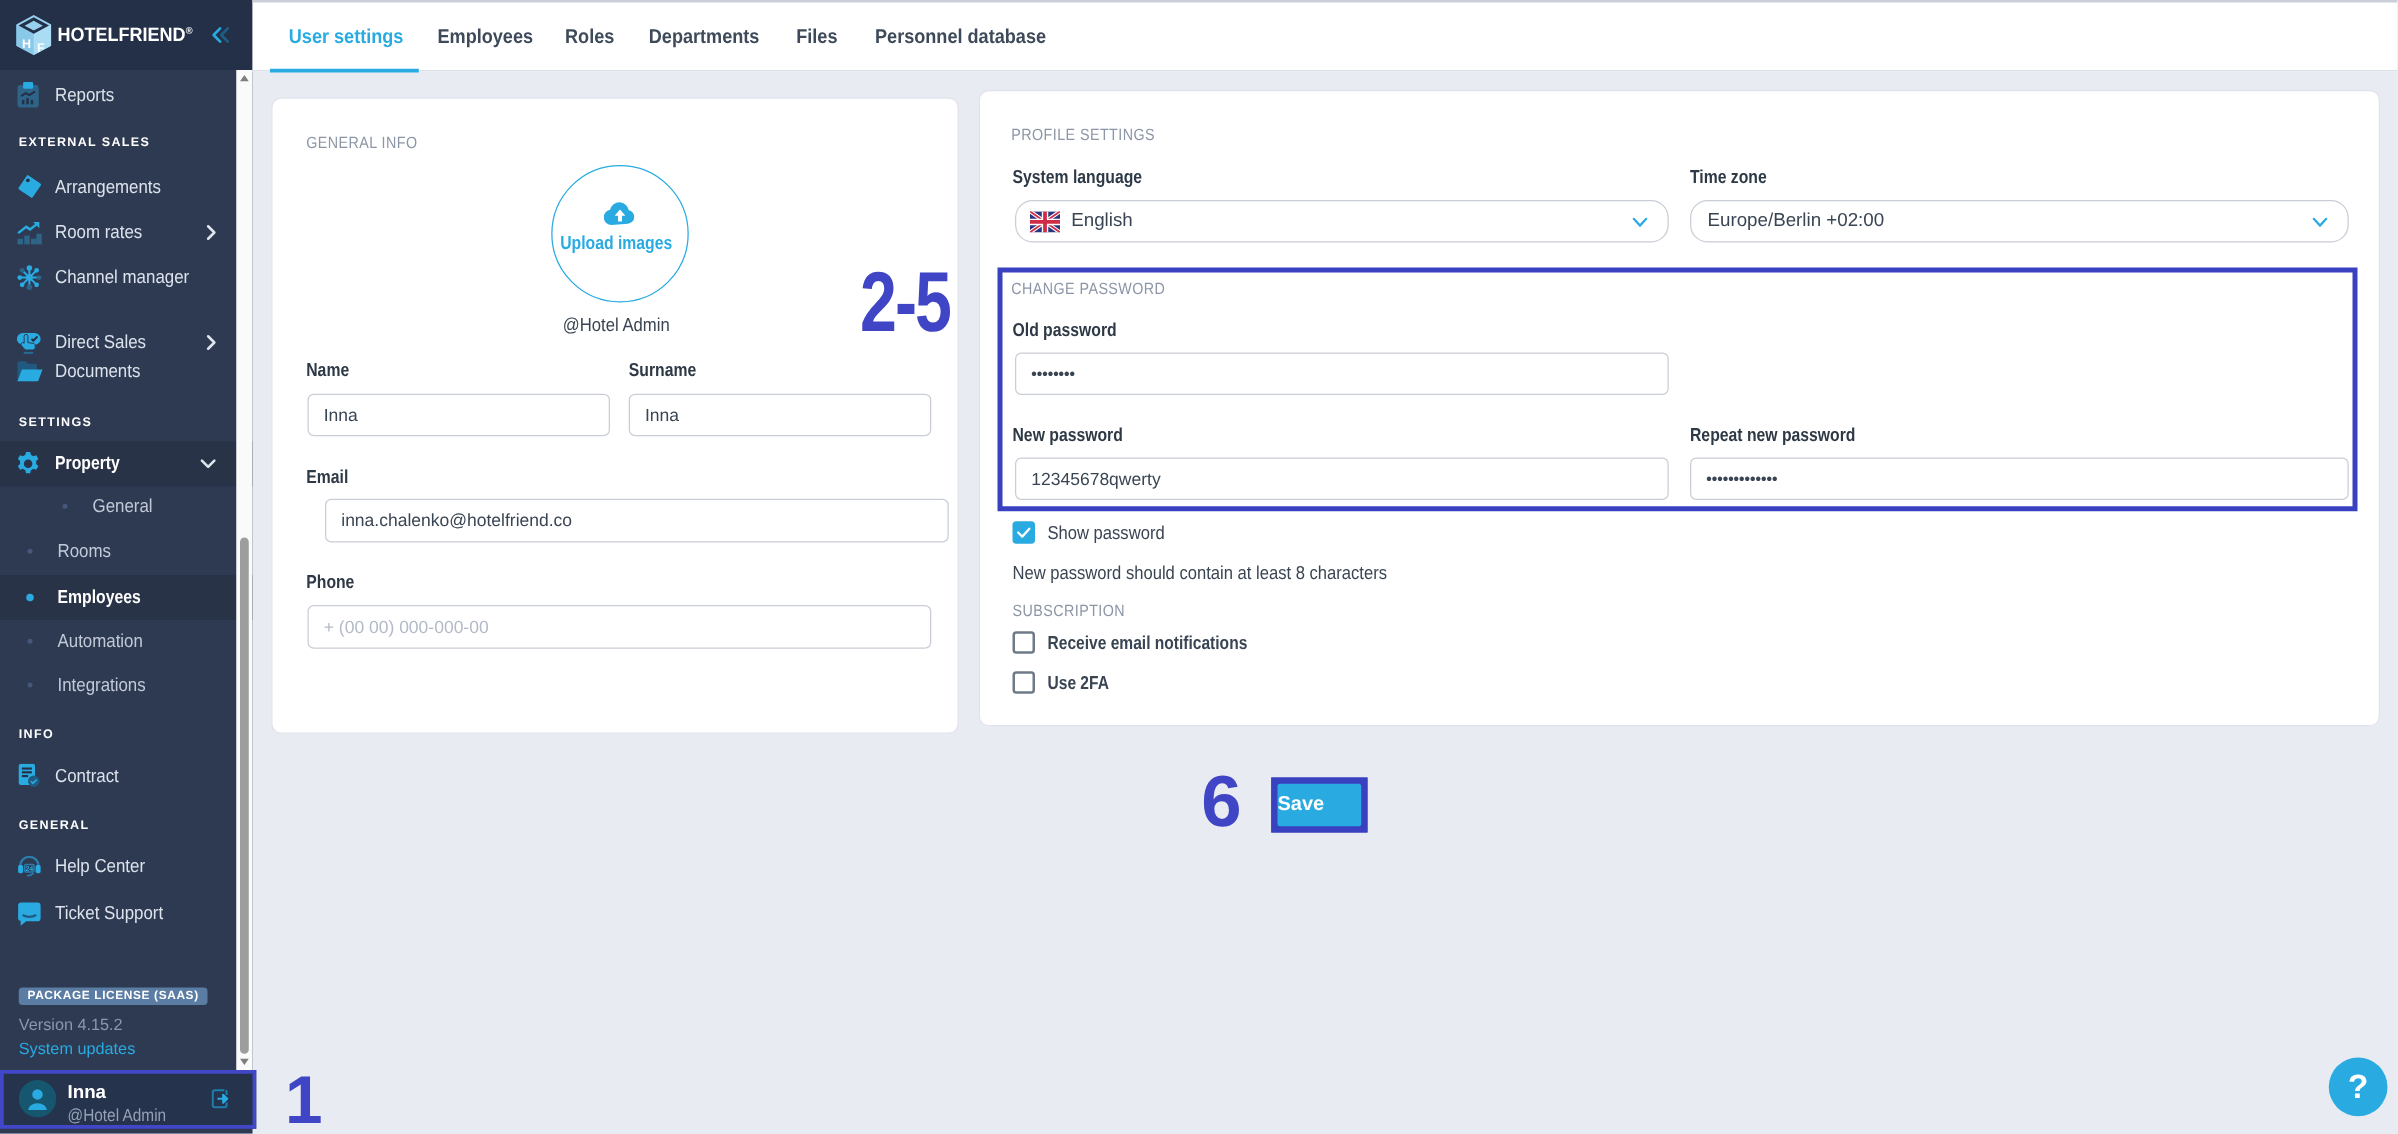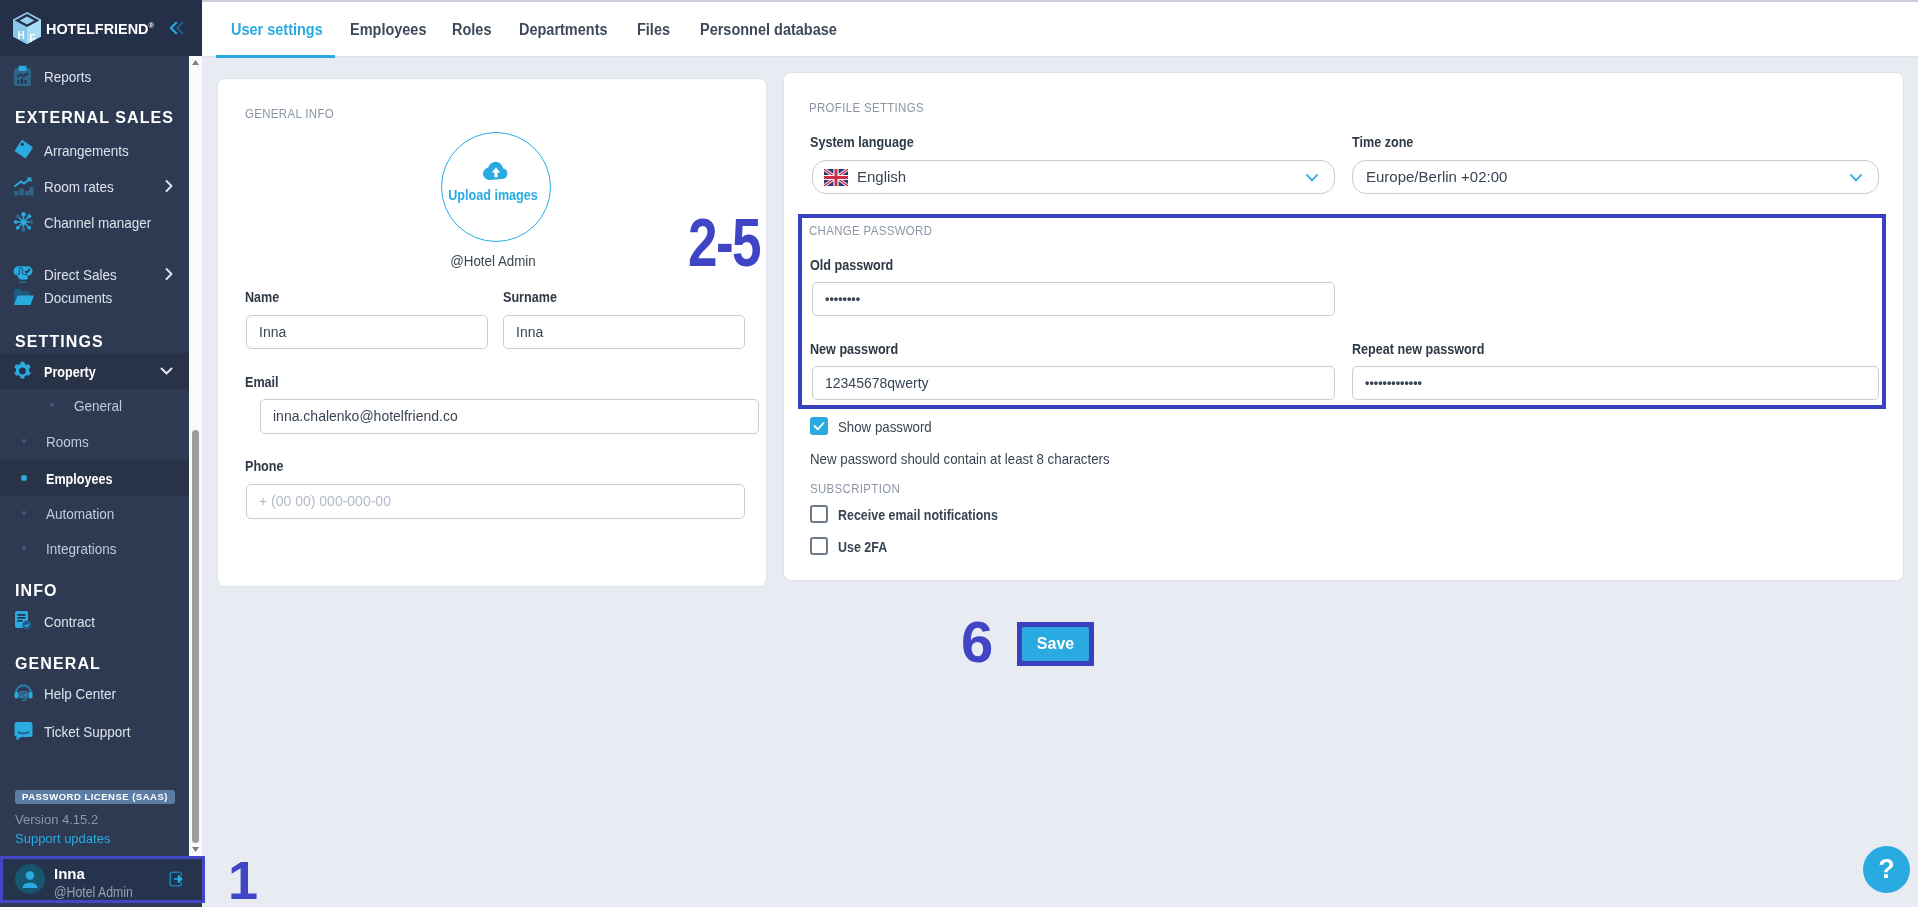--- a/index.html
+++ b/index.html
@@ -5,21 +5,21 @@
   * { margin:0; padding:0; box-sizing:border-box; }
   html,body { width:1918px; height:907px; overflow:hidden; font-family:"Liberation Sans", sans-serif; }
   body { background:#e9ebf2; position:relative; }
   .abs { position:absolute; }
 
   
   #sidebar { position:absolute; left:0; top:0; width:202px; height:907px; background:#2d3a52; }
   #sidehead { position:absolute; left:0; top:0; width:202px; height:56px; background:#243047; }
   .navitem { position:absolute; left:0; width:189px; height:36px; }
   .navtext { position:absolute; left:44px; top:50%; transform:translateY(-50%) scaleX(.9); transform-origin:0 50%; font-size:15px; color:#dde3ec; white-space:nowrap; }
-  .navhead { position:absolute; left:15px; font-size:16px; font-weight:bold; letter-spacing:1.1px; color:#fff; white-space:nowrap; }
+  .navhead { position:absolute; left:15px; font-size:10px; font-weight:bold; letter-spacing:1.1px; color:#fff; white-space:nowrap; }
   .navicon { position:absolute; left:13px; top:50%; transform:translateY(-50%); }
   .chev { position:absolute; right:16px; top:50%; transform:translateY(-50%); }
   .dot { position:absolute; left:22px; top:50%; width:4px; height:4px; border-radius:50%; background:#46587a; margin-top:-2px; }
 
   
   #sbtrack { position:absolute; left:189px; top:56px; width:13px; height:800px; background:#fafafa; }
   #sbthumb { position:absolute; left:192px; top:430px; width:7px; height:413px; background:#9d9d9d; border-radius:4px; }
 
   
   #topbar { position:absolute; left:202px; top:0; width:1716px; height:57px; background:#fff; border-bottom:1px solid #dde1e9; border-top:2px solid #caced8; }
@@ -193,23 +193,23 @@
   </div>
 
   <div class="navitem" style="top:713px;">
     <svg class="navicon" width="21" height="21" viewBox="0 0 21 21">
       <path d="M1.5 4 Q1.5 1.5 4 1.5 L17 1.5 Q19.5 1.5 19.5 4 L19.5 14 Q19.5 16.5 17 16.5 L8 16.5 L3.5 20 L3.5 16 Q1.5 16 1.5 14 Z" fill="#29abe2"></path>
       <path d="M5 11.5 Q10.5 14.5 16 11.5" stroke="#205a80" stroke-width="1.6" fill="none"></path>
     </svg>
     <span class="navtext">Ticket Support</span>
   </div>
 
-  <div class="abs" style="left:15px;top:790px;height:14px;background:#5b7ca3;border-radius:3px;padding:0 7px;font-size:9.5px;font-weight:bold;letter-spacing:.5px;color:#fff;line-height:14px;">PASSWORD LICENSE (SAAS)</div>
+  <div class="abs" style="left:15px;top:790px;height:14px;background:#5b7ca3;border-radius:3px;padding:0 7px;font-size:9.5px;font-weight:bold;letter-spacing:.5px;color:#fff;line-height:14px;">PACKAGE LICENSE (SAAS)</div>
   <div class="abs" style="left:15px;top:812px;font-size:13px;color:#8b97ab;">Version 4.15.2</div>
-  <div class="abs" style="left:15px;top:831px;font-size:13px;color:#29abe2;">Support updates</div>
+  <div class="abs" style="left:15px;top:831px;font-size:13px;color:#29abe2;">System updates</div>
 
   <div id="sbtrack"></div>
   <div id="sbthumb"></div>
   <svg class="abs" style="left:191px;top:59px;" width="9" height="8" viewBox="0 0 9 8">
       <path d="M4.5 1 L8 6 L1 6 Z" fill="#7e7e7e"></path>
     </svg>
   <svg class="abs" style="left:191px;top:845px;" width="9" height="8" viewBox="0 0 9 8">
       <path d="M4.5 7 L1 2 L8 2 Z" fill="#7e7e7e"></path>
     </svg>
 
@@ -322,19 +322,19 @@
   <div class="cblabel" style="left:26px;top:377px;">New password should contain at least 8 characters</div>
   <div class="seclabel" style="left:26px;top:408px;">SUBSCRIPTION</div>
 
   <div class="cb" style="left:26px;top:432px;"></div>
   <div class="cblabel" style="left:54px;top:433px;font-weight:bold;transform:scaleX(.83);">Receive email notifications</div>
   <div class="cb" style="left:26px;top:464px;"></div>
   <div class="cblabel" style="left:54px;top:465px;font-weight:bold;transform:scaleX(.83);">Use 2FA</div>
 </div>
 
 <div class="abs" style="left:1017px;top:622px;width:77px;height:44px;border:5px solid #3a41c0;background:#3a41c0;"></div>
-<div class="abs" style="left:1022px;top:627px;width:67px;height:34px;background:#29abe2;border-radius:2px;text-align:center;line-height:34px;font-size:16px;font-weight:bold;color:#fff;">Save</div>
+<div class="abs" style="left:1022px;top:627px;width:67px;height:34px;background:#29abe2;border-radius:2px;text-align:left;line-height:34px;font-size:16px;font-weight:bold;color:#fff;">Save</div>
 
 <div class="annot" style="left:228px;top:849px;font-size:54px;">1</div>
 <div class="annot" style="left:688px;top:203px;font-size:68px;letter-spacing:-2px;transform:scaleX(.78);transform-origin:0 0;">2-5</div>
 <div class="annot" style="left:961px;top:608px;">6</div>
 
 <div class="abs" style="left:1863px;top:846px;width:47px;height:47px;border-radius:50%;background:#29abe2;text-align:center;line-height:47px;font-size:27px;font-weight:bold;color:#fff;">?</div>
 
 </body></html>

